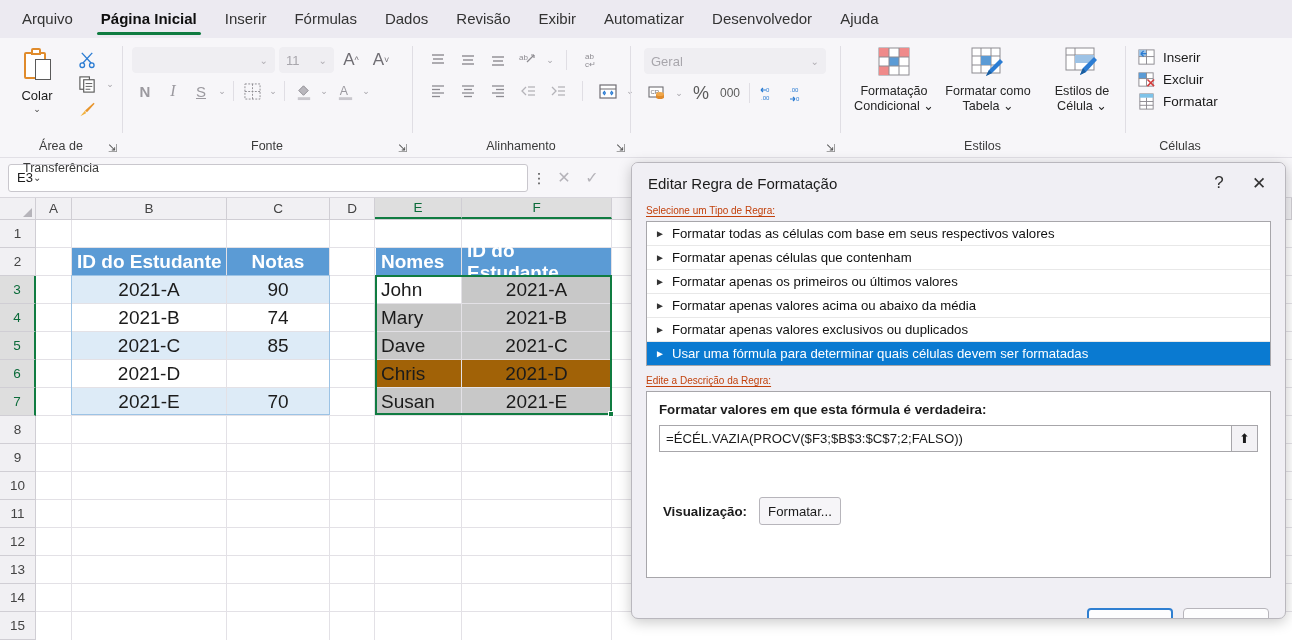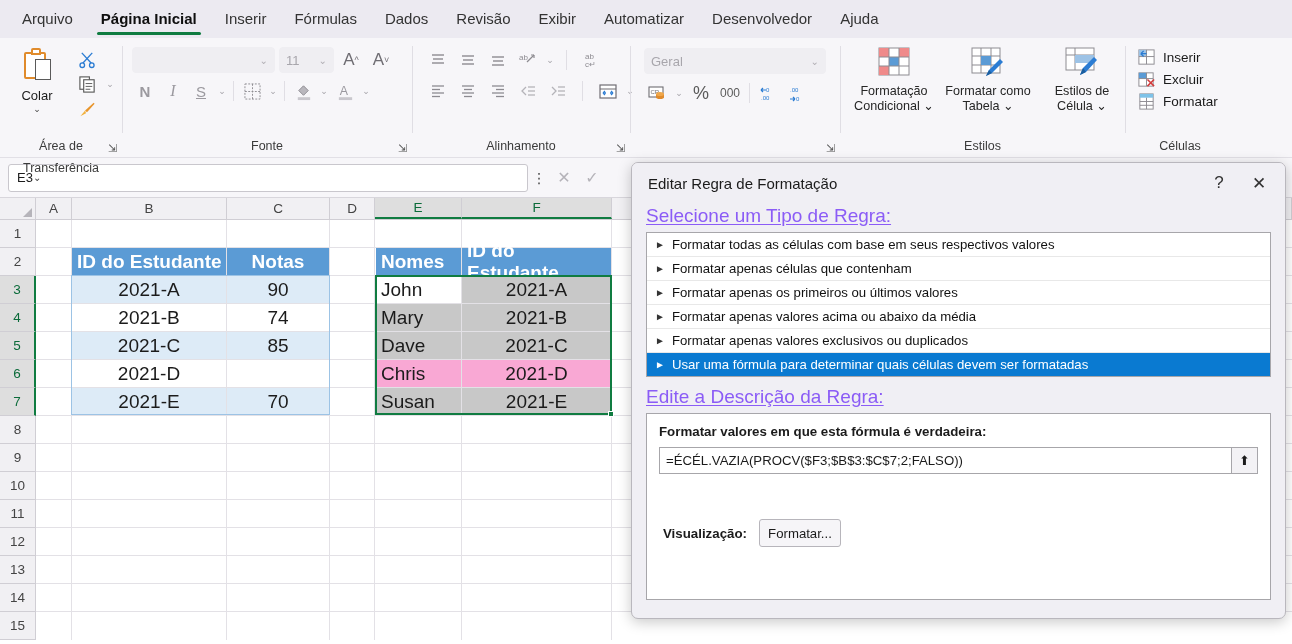--- a/index.html
+++ b/index.html
@@ -171,42 +171,42 @@
   .gridline-h { position:absolute; left:0; right:0; height:1px; background:#e3e1e6;}
 
   .cell { position:absolute; display:flex; align-items:center; font-size:19px; }
   .tblhead { background:#5b9bd5; color:#fff; font-weight:bold; }
   .tblband { background:#ddebf7; }
   .tblplain { background:#ffffff; }
   .c-right { justify-content:center; }
   .c-left { padding-left:5px; }
   .selgray { background:#c8c8c8; }
   .selwhite { background:#ffffff; }
-  .orange { background:#f9a8d4; }
+  .orange { background:#a16207; }
   .tbl1border { position:absolute; border:1px solid #9cc3e5; pointer-events:none;}
   .selbox { position:absolute; border:2px solid #107c41; pointer-events:none; }
   .selbox .handle{ position:absolute; right:-4px; bottom:-4px; width:6px; height:6px;
     background:#107c41; border:1px solid #fff;}
 
   
   .dlg {
     position:absolute; left:631px; top:162px; width:655px; height:457px;
     background:#f0eff4; border:1px solid #b9b7bd; border-radius:7px;
     box-shadow:0 3px 14px rgba(0,0,0,.22);
     display:flex; flex-direction:column; overflow:hidden;
   }
   .dlg-title {
     height:40px; display:flex; align-items:center; padding:0 6px 0 16px;
     background:#f0eff4; flex:none;
   }
   .dlg-title .t { font-size:15px; flex:1; color:#1b1b1b;}
   .titlebtn { width:40px; height:34px; display:flex; align-items:center; justify-content:center;
               font-size:17px; color:#333; cursor:default;}
   .dlg-body { padding:0 14px; flex:1; position:relative; }
-  .lbl { font-size:19px; margin:2px 0 5px; color:#8b5cf6;}
+  .lbl { font-size:10px; margin:2px 0 5px; color:#c2410c;}
   .lbl u { text-underline-offset:2px;}
   .rulelist {
     background:#fff; border:1px solid #a7a6aa; height:145px; overflow:hidden;
   }
   .ruleitem {
     height:24px; display:flex; align-items:center; gap:7px;
     padding-left:8px; font-size:13.2px; border-bottom:1px solid #e8e8e8;
     cursor:default; color:#111;
   }
   .ruleitem .arw { color:#333; font-size:10px; }

